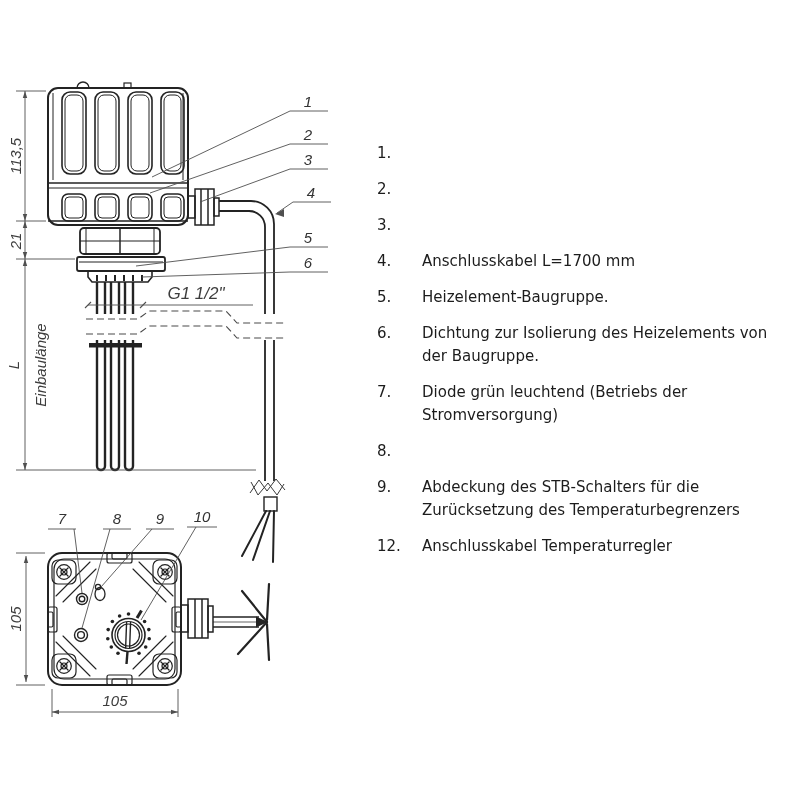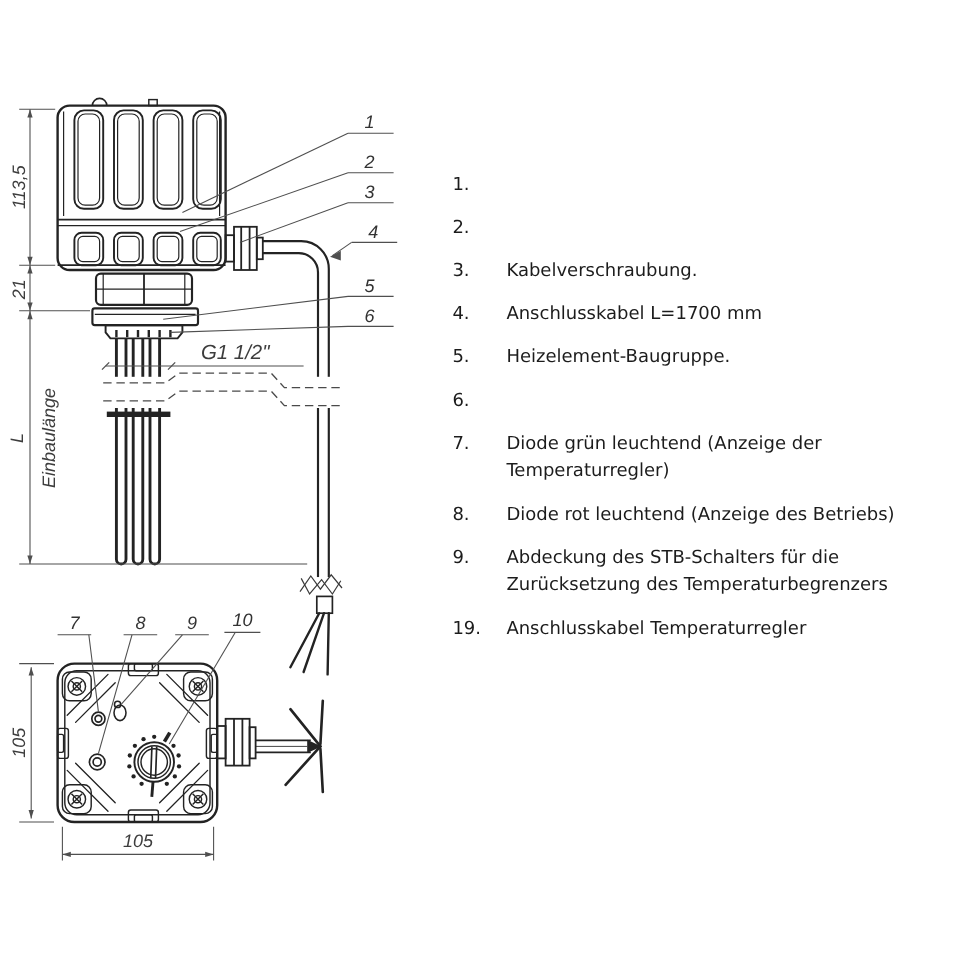--- a/index.html
+++ b/index.html
@@ -303,44 +303,43 @@
 
 <div class="parts-list">
   <div class="part-row">
     <span class="part-num">1.</span>
   </div>
   <div class="part-row">
     <span class="part-num">2.</span>
   </div>
   <div class="part-row">
     <span class="part-num">3.</span>
-    <span class="part-txt">Kabelverschraubung.</span>
   </div>
   <div class="part-row">
     <span class="part-num">4.</span>
     <span class="part-txt">Anschlusskabel L=1700 mm</span>
   </div>
   <div class="part-row">
     <span class="part-num">5.</span>
     <span class="part-txt">Heizelement-Baugruppe.</span>
   </div>
   <div class="part-row">
     <span class="part-num">6.</span>
+    <span class="part-txt">Dichtung zur Isolierung des Heizelements von der Baugruppe.</span>
   </div>
   <div class="part-row">
     <span class="part-num">7.</span>
-    <span class="part-txt">Diode grün leuchtend (Anzeige der Temperaturregler)</span>
+    <span class="part-txt">Diode grün leuchtend (Betriebs der Stromversorgung)</span>
   </div>
   <div class="part-row">
     <span class="part-num">8.</span>
-    <span class="part-txt">Diode rot leuchtend (Anzeige des Betriebs)</span>
   </div>
   <div class="part-row">
     <span class="part-num">9.</span>
     <span class="part-txt">Abdeckung des STB-Schalters für die Zurücksetzung des Temperaturbegrenzers</span>
   </div>
   <div class="part-row">
-    <span class="part-num">19.</span>
+    <span class="part-num">12.</span>
     <span class="part-txt">Anschlusskabel Temperaturregler</span>
   </div>
 </div>
 
 </div>
 
 </body></html>

